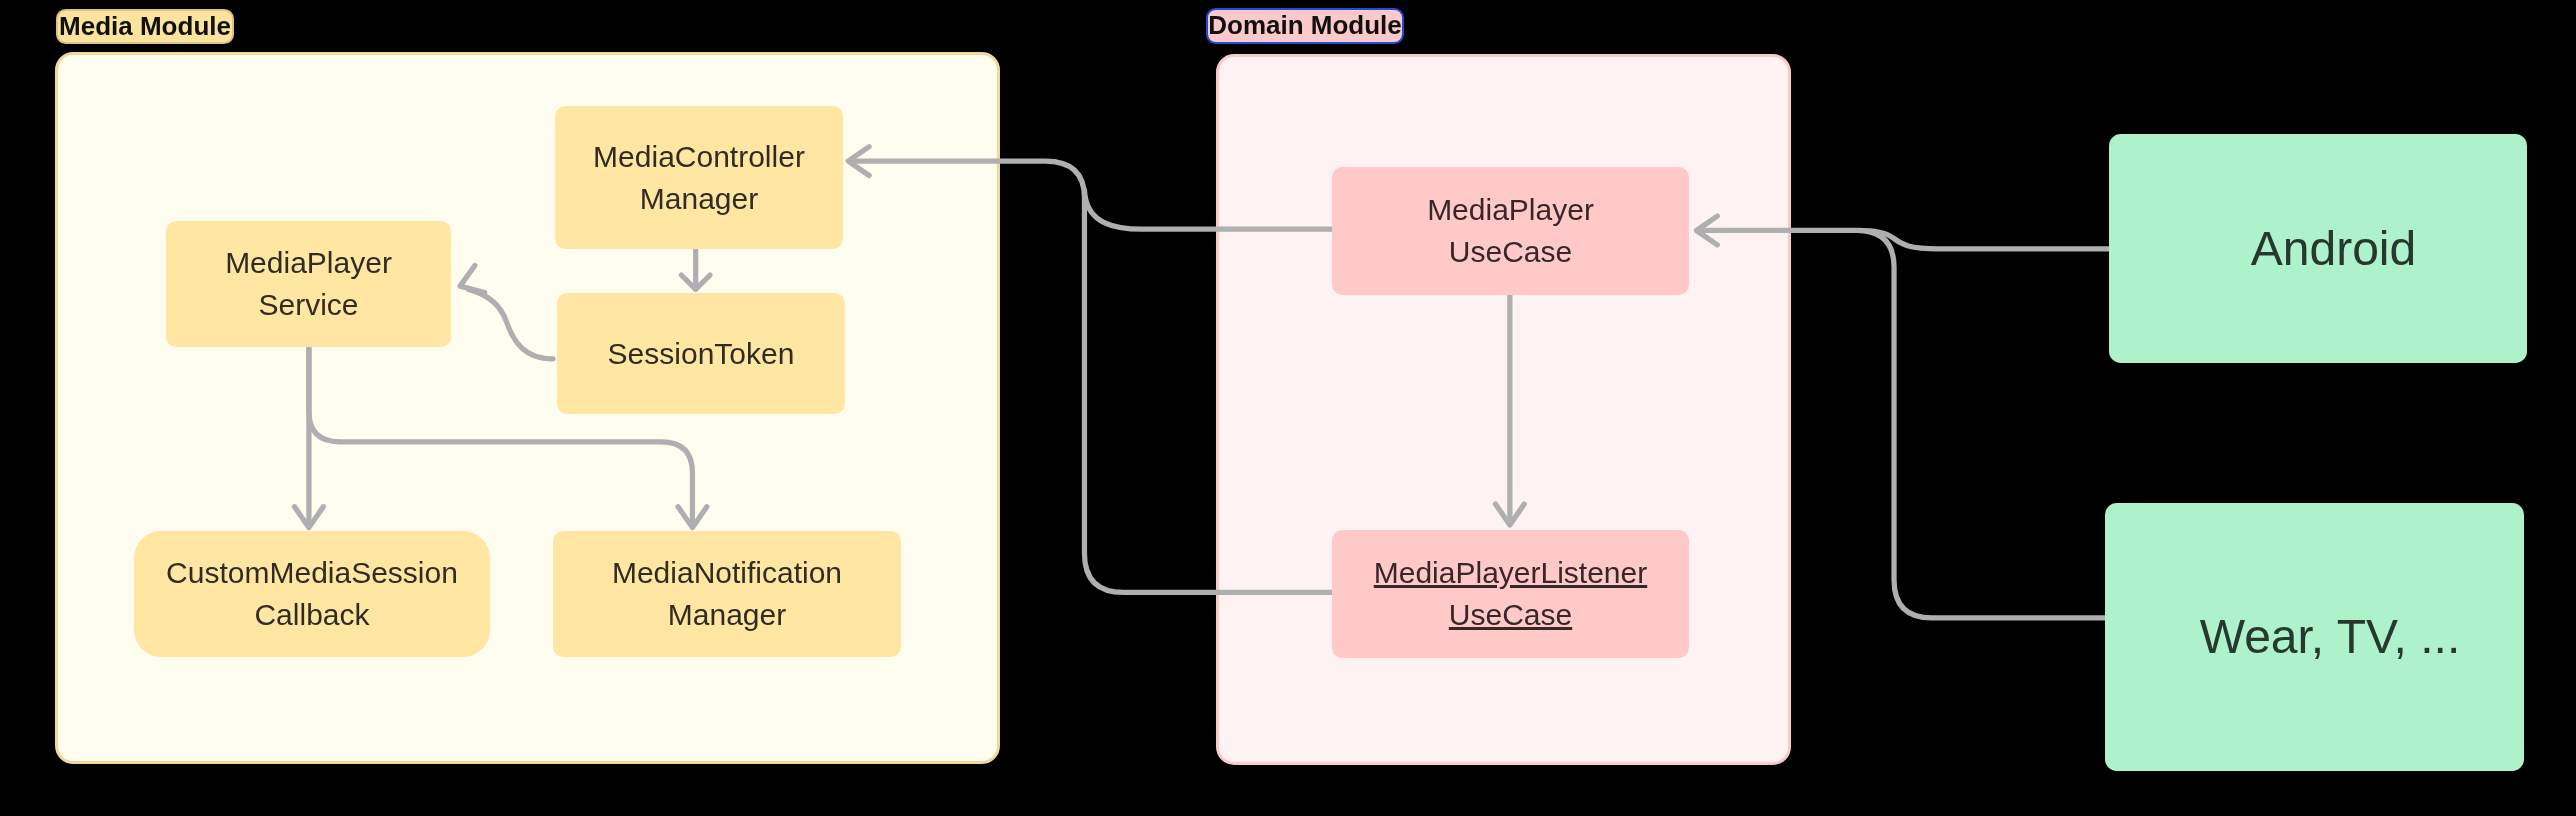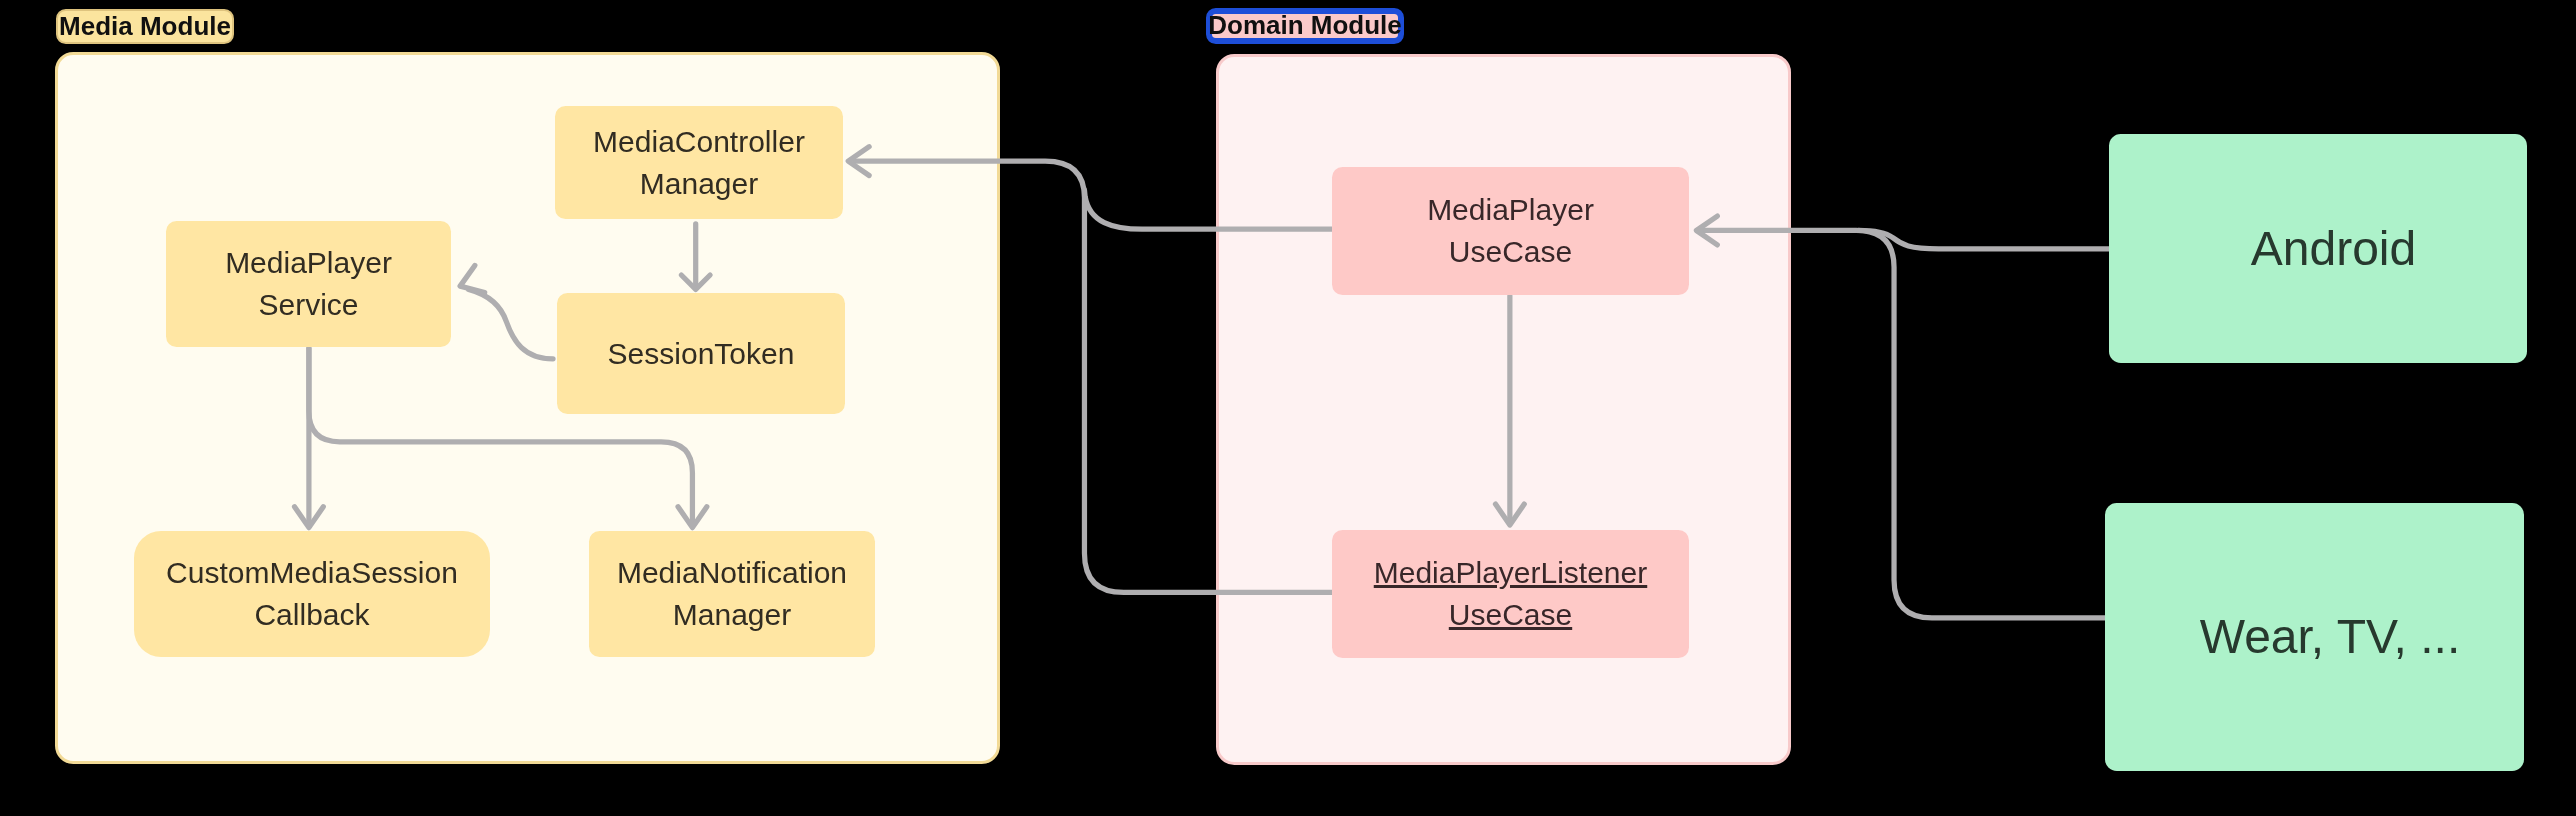--- a/index.html
+++ b/index.html
@@ -58,21 +58,21 @@
   .badge.media {
     left: 56px; top: 9.2px;
     width: 178px; height: 35px;
     background: #FBE49E;
     border: 2px solid #DEC37E;
   }
   .badge.domain {
     left: 1206px; top: 7.9px;
     width: 198px; height: 36px;
     background: #FBC9C9;
-    border: 6px solid #1d4ed8;
+    border: 2px solid #1d4ed8;
   }
   .node {
     position: absolute;
     display: flex;
     align-items: center;
     justify-content: center;
     text-align: center;
     box-sizing: border-box;
     border-radius: 10.5px;
     font-size: 30px;
@@ -83,25 +83,25 @@
   .node.yellow { background: #FFE6A3; color: #312C22; }
   .node.pink   { background: #FEC9C7; color: #382729; }
   .node.green  {
     background: #ADF2CA;
     color: #27392E;
     font-size: 48px;
     font-weight: 400;
     border-radius: 11.8px;
     padding-left: 31px;
   }
-  .n-mcm  { left: 555px;  top: 106px; width: 288px; height: 113px; }
+  .n-mcm  { left: 555px;  top: 106px; width: 288px; height: 143px; }
   .n-mps  { left: 166px;  top: 221px; width: 285px; height: 126px; }
   .n-st   { left: 557px;  top: 293px; width: 288px; height: 121px; }
   .n-cmsc { left: 134px;  top: 531px; width: 356px; height: 126px; border-radius: 27px; }
-  .n-mnm  { left: 553px;  top: 531px; width: 286px; height: 126px; margin-left: 36px; }
+  .n-mnm  { left: 553px;  top: 531px; width: 348px; height: 126px; }
   .n-mpu  { left: 1332px; top: 167px; width: 357px; height: 128px; }
   .n-mplu { left: 1332px; top: 530px; width: 357px; height: 128px; text-decoration: underline; }
   .n-android { left: 2109px; top: 134px; width: 418px; height: 229px; }
   .n-weartv  { left: 2105px; top: 503px; width: 419px; height: 268px; }
 </style>
 </head>
 <body>
 
 <div class="stage">
 

